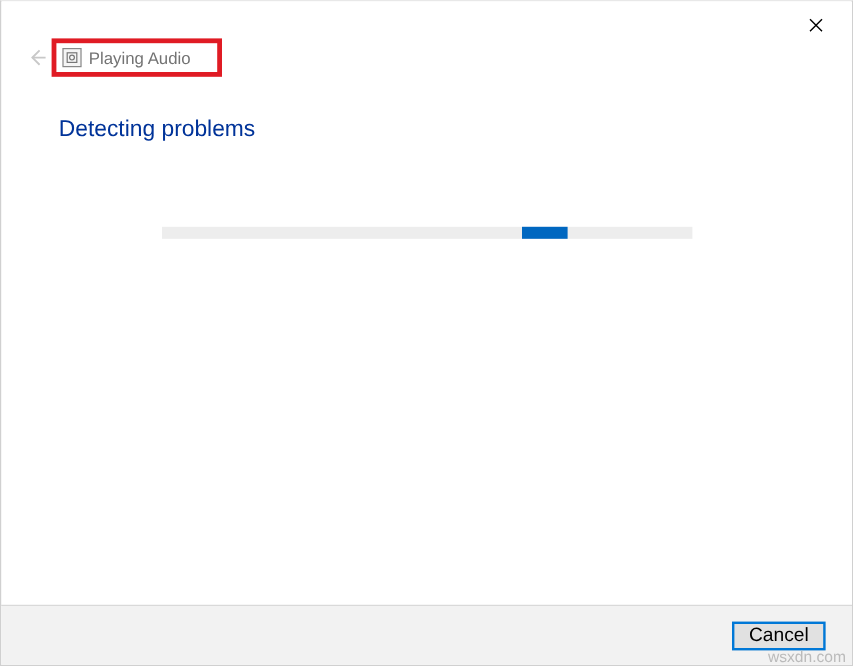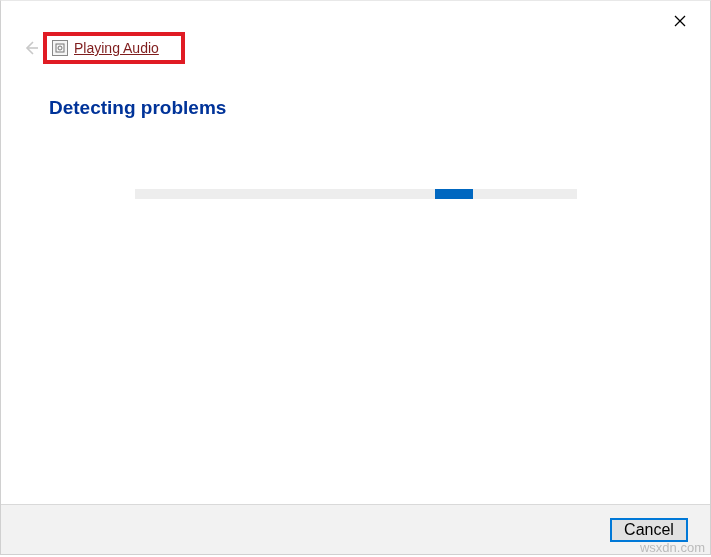--- a/index.html
+++ b/index.html
@@ -79,31 +79,30 @@
       background: #f5f5f5;
       margin-right: 6px;
       display: flex;
       align-items: center;
       justify-content: center;
       font-size: 9px;
       color: #555;
     }
     .title-text {
       font-size: 14px;
-      color: #7f1d1d;
-      text-decoration: underline;
+      color: #737373;
     }
     .content {
       flex: 1;
       padding: 34px 48px 0 48px;
     }
     .status-heading {
       color: #003399;
       font-size: 19px;
-      font-weight: 700;
+      font-weight: 400;
       margin-bottom: 70px;
     }
     .progress-wrap {
       display: flex;
       justify-content: center;
     }
     .progress {
       width: 442px;
       height: 10px;
       background: #ededed;

